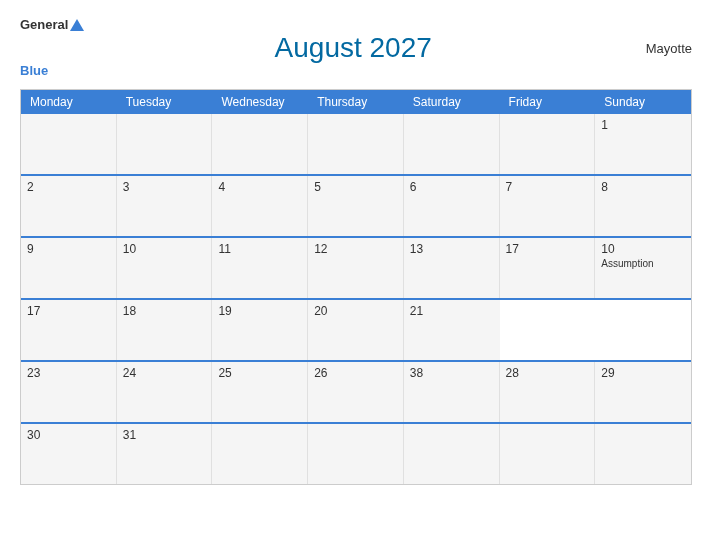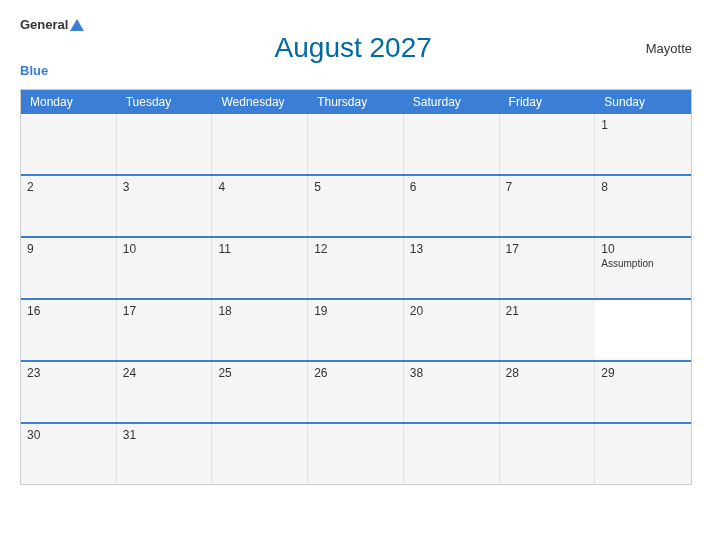--- a/index.html
+++ b/index.html
@@ -205,23 +205,20 @@
           <div class="day-cell">
             <span class="day-num">13</span>
           </div>
           <div class="day-cell">
             <span class="day-num">17</span>
           </div>
           <div class="day-cell"><span class="day-num">10</span><span class="day-event">Assumption</span></div>
         </div>
         <div class="week-row">
           <div class="day-cell">
-            <span class="day-num">16</span>
-          </div>
-          <div class="day-cell">
             <span class="day-num">17</span>
           </div>
           <div class="day-cell">
             <span class="day-num">18</span>
           </div>
           <div class="day-cell">
             <span class="day-num">19</span>
           </div>
           <div class="day-cell">
             <span class="day-num">20</span>

